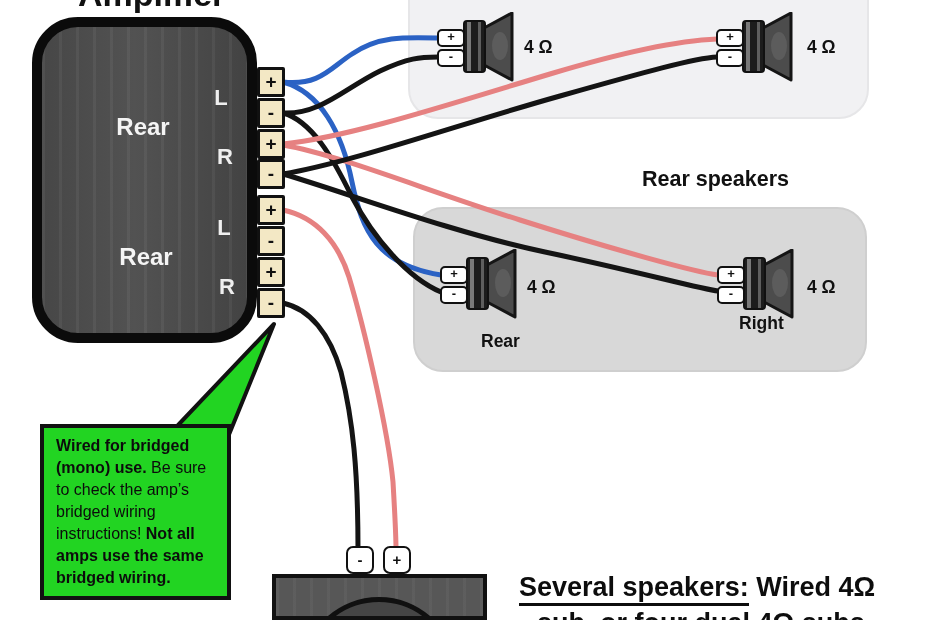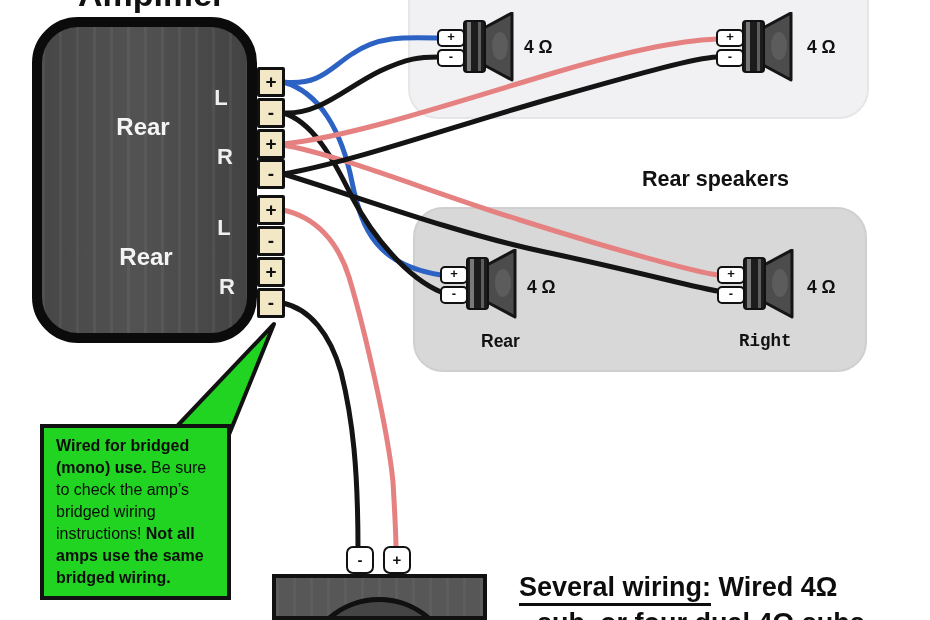--- a/index.html
+++ b/index.html
@@ -160,31 +160,31 @@
       <polygon points="47,16 75,1 75,68 47,53" fill="#4c4c4c" stroke="#151515" stroke-width="3" stroke-linejoin="round"></polygon>
       <ellipse cx="63" cy="34" rx="8" ry="14" fill="#5c5c5c"></ellipse>
       <rect x="27" y="9" width="21" height="51" rx="3" fill="#1c1c1c" stroke="#111" stroke-width="2"></rect>
       <rect x="30" y="10" width="4" height="49" fill="#8a8a8a" opacity="0.85"></rect>
       <rect x="41" y="10" width="3" height="49" fill="#6f6f6f" opacity="0.8"></rect>
     </svg>
     <div class="abs tab" style="top:17px;">+</div>
     <div class="abs tab" style="top:37px;">-</div>
   </div>
   <div class="abs ohm" style="left:807px;top:277px;">4 Ω</div>
-  <div class="abs spk-caption" style="left:739px;top:331px;font-family:Liberation Mono, monospace;">Right</div>
+  <div class="abs spk-caption" style="left:739px;top:313px;">Right</div>
 
   <div class="abs sub-box" style="left:272px;top:574px;width:215px;height:46px;">
     <div class="abs sub-ring" style="left:25px;top:19px;width:156px;height:156px;background:#454545;"></div>
 
   </div>
   <div class="abs sub-term" style="left:346px;top:546px;">-</div>
   <div class="abs sub-term" style="left:383px;top:546px;">+</div>
 
   <div class="abs callout" style="left:40px;top:424px;width:191px;height:176px;">
     <span class="b">Wired for bridged (mono) use.</span><span> Be sure to check the amp’s bridged wiring instructions! </span><span class="b">Not all amps use the same bridged wiring.</span>
   </div>
 
   <div class="abs footer-line" style="left:519px;top:572px;">
-    <span class="u">Several wiring:</span><span> Wired 4Ω</span>
+    <span class="u">Several speakers:</span><span> Wired 4Ω</span>
   </div>
   <div class="abs footer-line" style="left:537px;top:608px;">sub, or four dual 4Ω subs</div>
 
 </div>
 
 </body></html>

